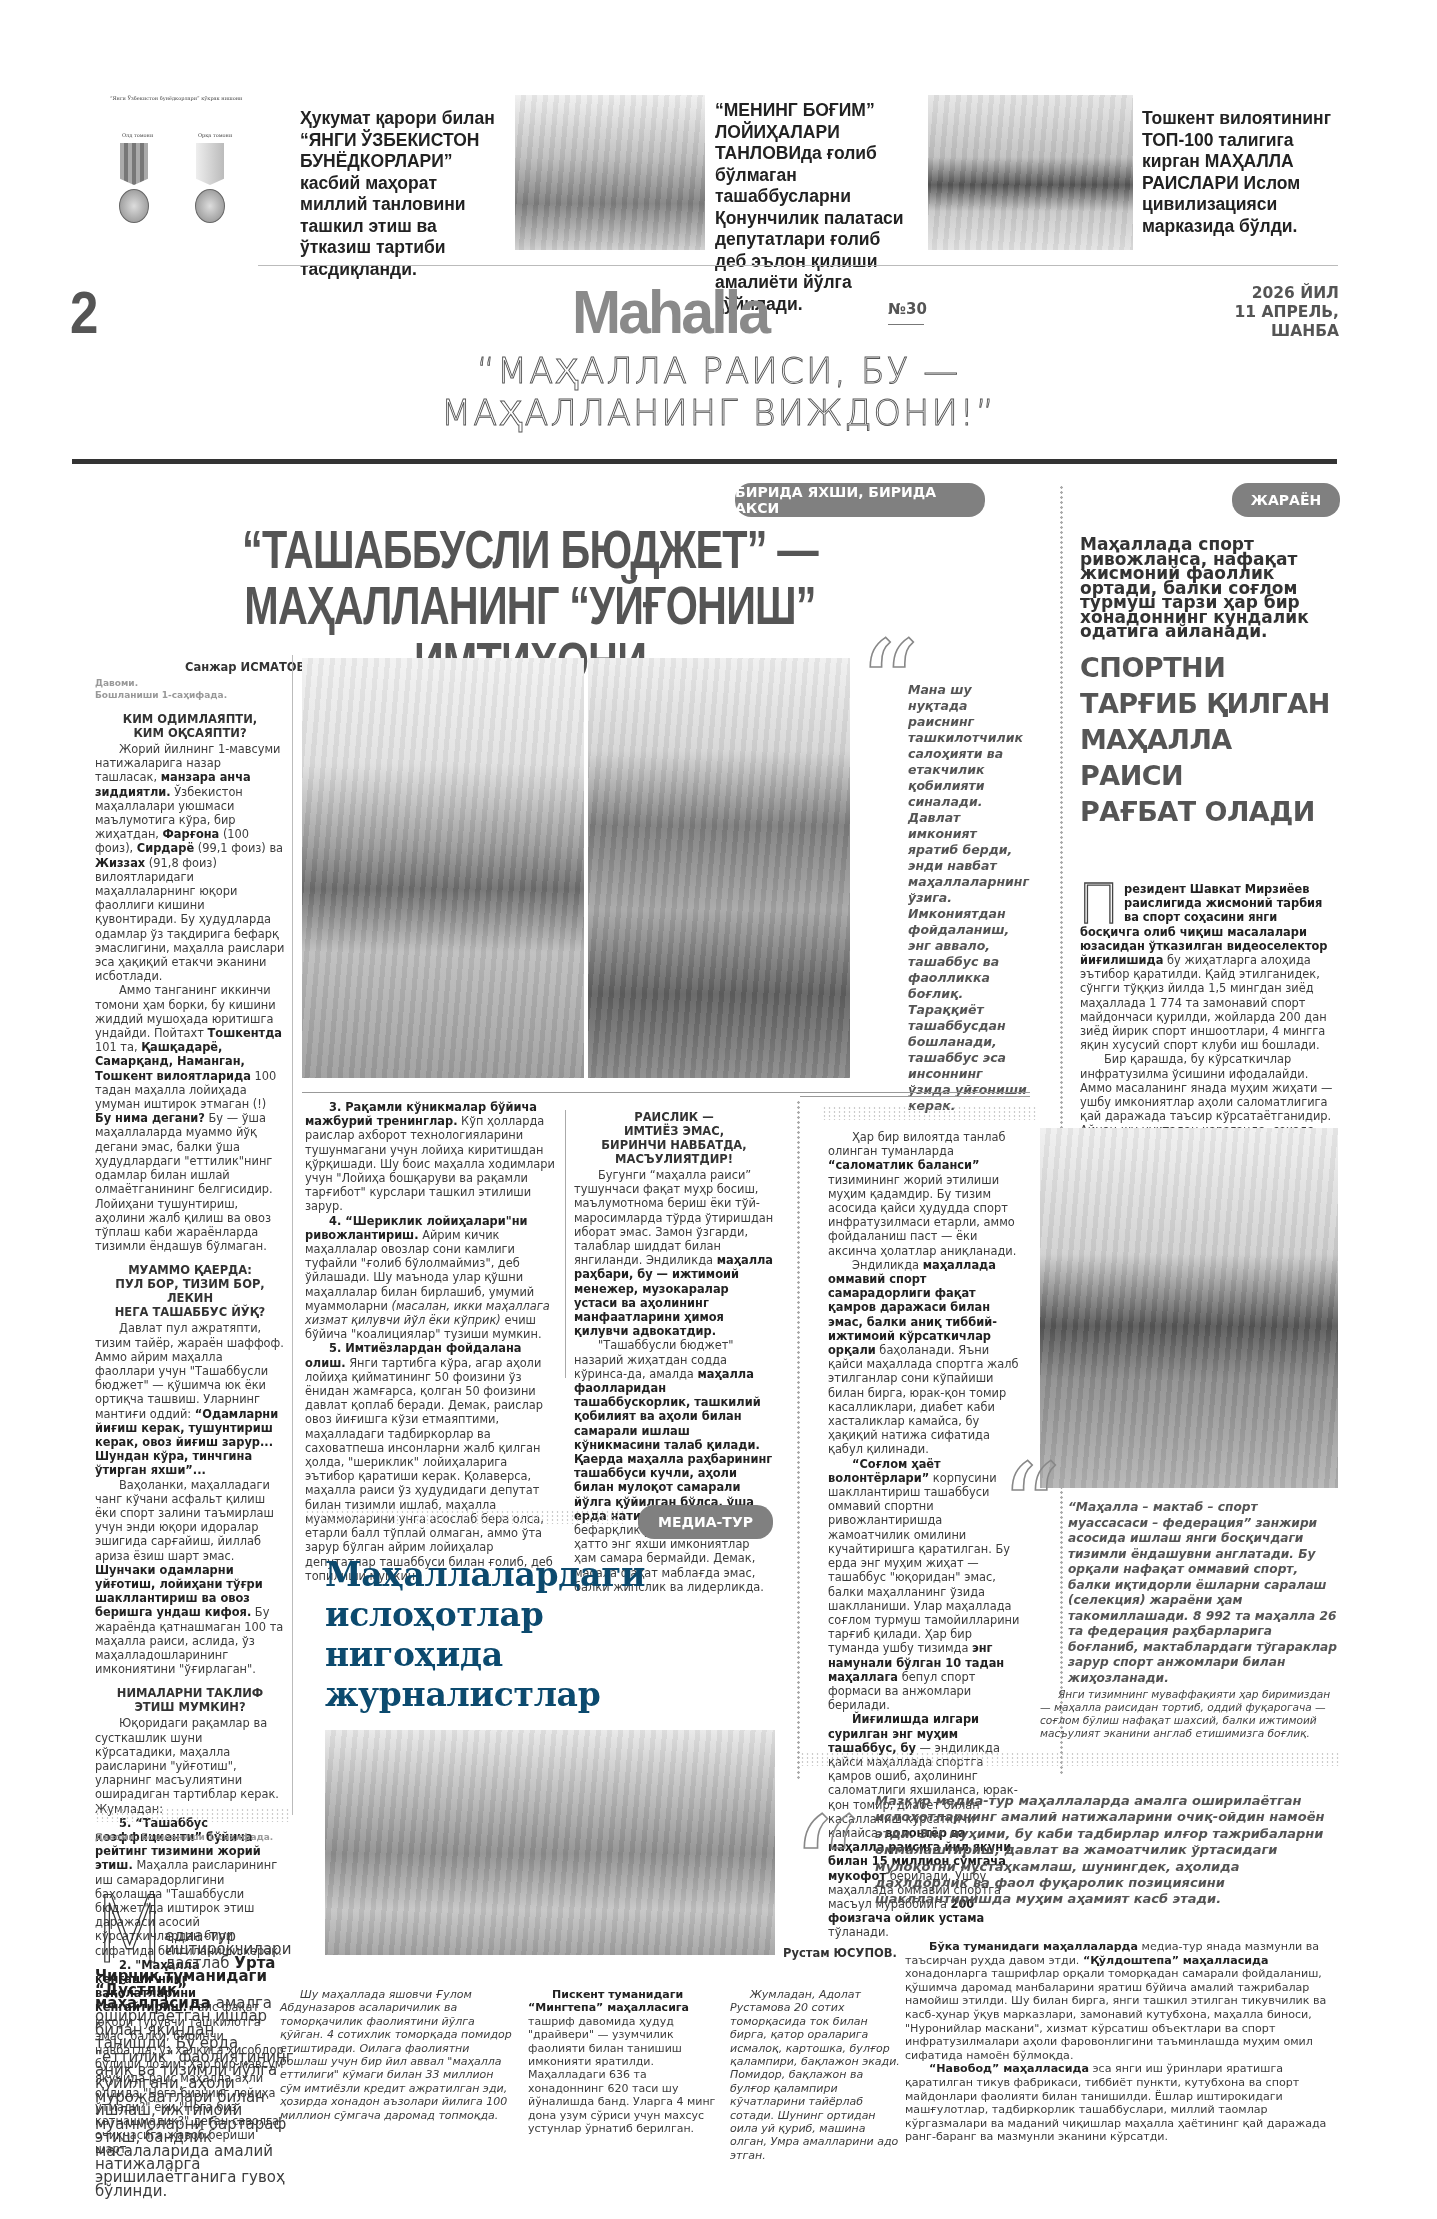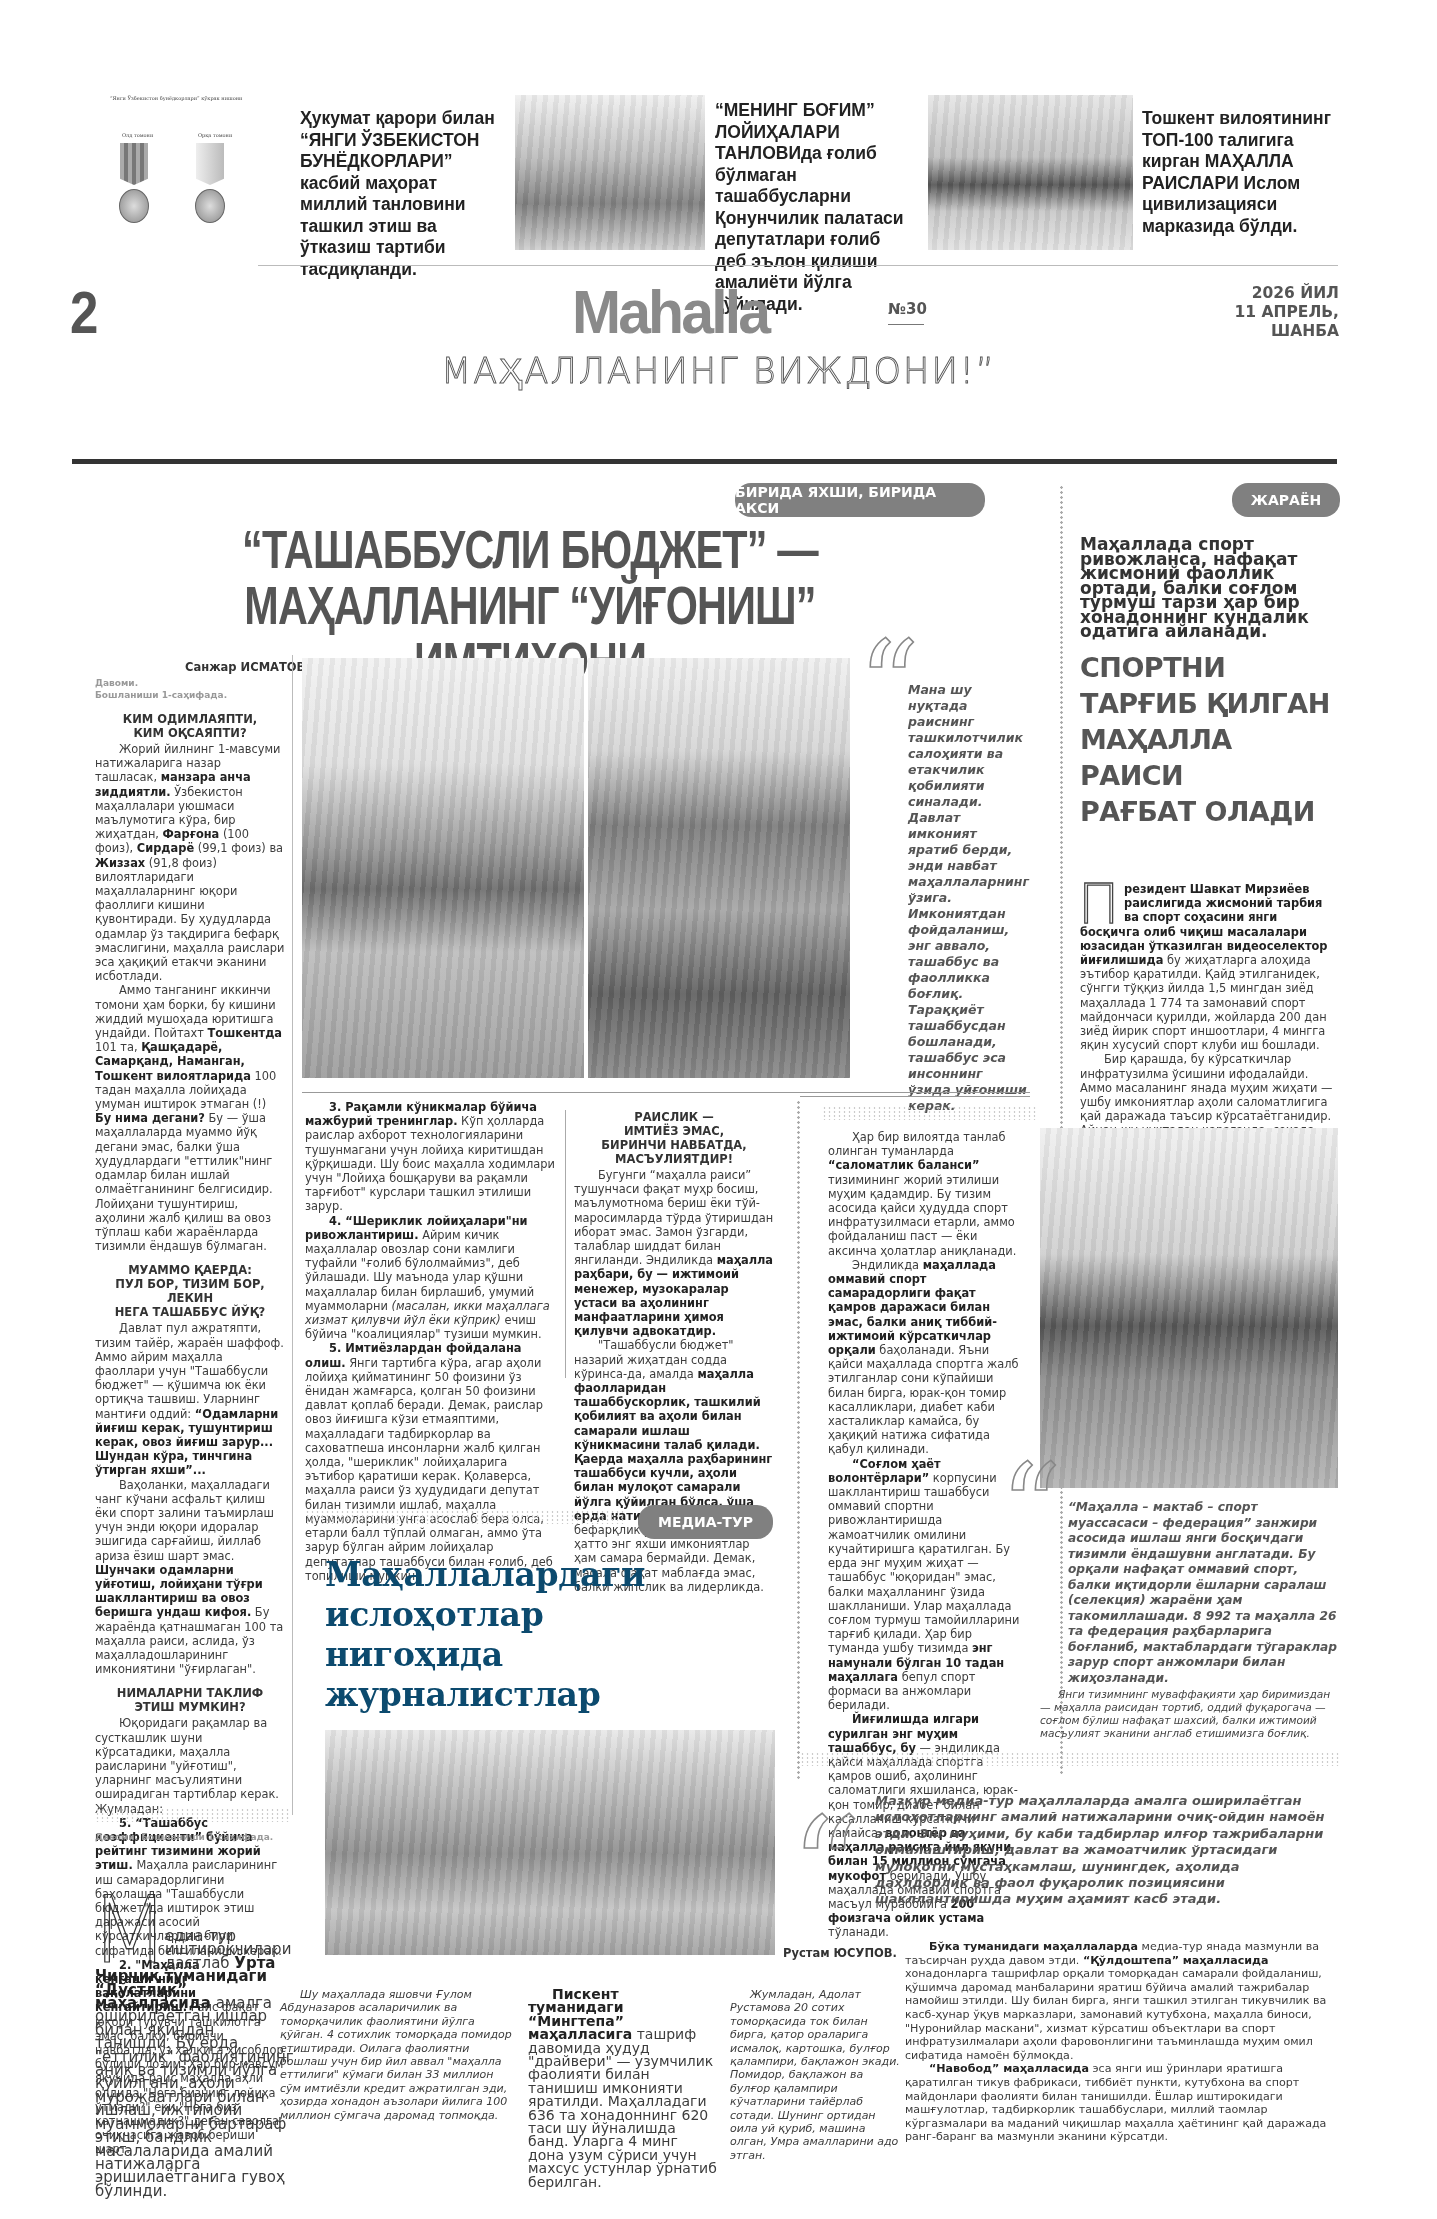--- a/index.html
+++ b/index.html
@@ -46,20 +46,21 @@
 
 <div class="abs" style="left:70px;top:278px;font-family:'Liberation Sans',sans-serif;font-weight:bold;font-size:60px;color:#555;transform:scaleX(0.85);transform-origin:left">2</div>
 <div class="abs" style="left:572px;top:276px;font-family:'Liberation Sans',sans-serif;font-weight:bold;font-size:62px;letter-spacing:-3px;color:#8a8a8a;transform:scaleX(0.95);transform-origin:left">Mahalla</div>
 <div class="abs" style="left:888px;top:300px;font-family:'DejaVu Sans',sans-serif;font-weight:bold;font-size:15px;color:#555;border-bottom:1.5px solid #777;padding-bottom:6px;width:36px">№30</div>
 <div class="abs" style="right:98px;top:284px;text-align:right;font-family:'DejaVu Sans',sans-serif;font-weight:bold;font-size:15.5px;line-height:19px;color:#555">
   <div>2026 ЙИЛ</div>
   <div>11 АПРЕЛЬ,</div>
   <div>ШАНБА</div>
 </div>
 <div class="abs" style="left:0;width:1437px;top:350px;text-align:center;font-family:'DejaVu Sans',sans-serif;font-weight:200;font-size:35px;line-height:42px;letter-spacing:2px;color:transparent;-webkit-text-stroke:0.9px #555">
+  <div>“МАҲАЛЛА РАИСИ, БУ —</div>
   <div>МАҲАЛЛАНИНГ ВИЖДОНИ!”</div>
 </div>
 <div class="abs" style="left:72px;top:459px;width:1265px;height:5px;background:#333"></div>
 
 <div class="pill" style="left:735px;top:483px;width:250px">БИРИДА ЯХШИ, БИРИДА АКСИ</div>
 <div class="dots-v" style="left:1060px;top:485px;height:1290px"></div>
 
 <div class="abs" style="left:80px;top:522px;width:900px;text-align:center;font-family:'Liberation Sans',sans-serif;font-weight:bold;font-size:53px;line-height:56px;color:#555;letter-spacing:-1px;transform:scaleX(0.78);transform-origin:center top">
   <div>“ТАШАББУСЛИ БЮДЖЕТ” —</div>
   <div>МАҲАЛЛАНИНГ “УЙҒОНИШ” ИМТИҲОНИ</div>
@@ -148,21 +149,21 @@
   <div>журналистлар</div>
 </div>
 <div class="photo" style="left:325px;top:1730px;width:450px;height:225px;background:linear-gradient(180deg,#e8e8e8 0%,#b8b8b8 30%,#8e8e8e 55%,#c4c4c4 80%,#a0a0a0 100%)"></div>
 <div class="abs" style="left:783px;top:1946px;font-family:'DejaVu Sans',sans-serif;font-weight:bold;font-size:11.5px;color:#333">Рустам ЮСУПОВ.</div>
 
 <div class="abs" style="left:90px;top:1892px;font-family:'DejaVu Sans',sans-serif;font-weight:200;font-size:92px;line-height:78px;color:transparent;-webkit-text-stroke:1.2px #333">М</div>
 <div class="abs body" style="left:95px;top:1930px;width:200px;font-size:15px;line-height:13.4px">
   <p style="text-indent:0"><span style="float:left;width:70px;height:40px"></span><span>едиа-тур иштирокчилари дастлаб </span><b>Ўрта Чирчиқ туманидаги “Дўстлик” маҳалласида</b><span> амалга оширилаётган ишлар билан яқиндан танишди. Бу ерда "еттилик" фаолиятининг аниқ ва тизимли йўлга қўйилгани, аҳоли мурожаатлари билан ишлаш, ижтимоий муаммоларни бартараф этиш, бандлик масалаларида амалий натижаларга эришилаётганига гувоҳ бўлинди.</span></p>
 </div>
 <div class="abs body" style="left:280px;top:1988px;width:235px;font-style:italic;font-size:11px;line-height:13.4px;text-indent:20px">Шу маҳаллада яшовчи Ғулом Абдуназаров асаларичилик ва томорқачилик фаолиятини йўлга қўйган. 4 сотихлик томорқада помидор етиштиради. Оилага фаолиятни бошлаш учун бир йил аввал "маҳалла еттилиги" кўмаги билан 33 миллион сўм имтиёзли кредит ажратилган эди, ҳозирда хонадон аъзолари йилига 100 миллион сўмгача даромад топмоқда.</div>
-<div class="abs body" style="left:528px;top:1988px;width:190px;font-size:14px;line-height:13.4px">
+<div class="abs body" style="left:528px;top:1988px;width:190px;font-size:11px;line-height:13.4px">
   <p><b>Пискент туманидаги “Мингтепа” маҳалласига</b><span> ташриф давомида ҳудуд "драйвери" — узумчилик фаолияти билан танишиш имконияти яратилди. Маҳалладаги 636 та хонадоннинг 620 таси шу йўналишда банд. Уларга 4 минг дона узум сўриси учун махсус устунлар ўрнатиб берилган.</span></p>
 </div>
 <div class="abs body" style="left:730px;top:1988px;width:170px;font-style:italic;font-size:11px;line-height:13.4px;text-indent:20px">Жумладан, Адолат Рустамова 20 сотих томорқасида ток билан бирга, қатор ораларига исмалоқ, картошка, булғор қалампири, бақлажон экади. Помидор, бақлажон ва булғор қалампири кўчатларини тайёрлаб сотади. Шунинг ортидан оила уй қуриб, машина олган, Умра амалларини адо этган.</div>
 
 <div class="quote-mark" style="left:790px;top:1800px;font-size:140px">“</div>
 <div class="abs pullquote" style="left:875px;top:1793px;width:460px;font-size:13px;line-height:16.4px">Мазкур медиа-тур маҳаллаларда амалга оширилаётган ислоҳотларнинг амалий натижаларини очиқ-ойдин намоён этди. Энг муҳими, бу каби тадбирлар илғор тажрибаларни оммалаштириш, давлат ва жамоатчилик ўртасидаги мулоқотни мустаҳкамлаш, шунингдек, аҳолида дахлдорлик ва фаол фуқаролик позициясини шакллантиришда муҳим аҳамият касб этади.</div>
 <div class="abs body" style="left:905px;top:1940px;width:435px;font-size:11.1px;line-height:13.6px">
   <p><b>Бўка туманидаги маҳаллаларда</b><span> медиа-тур янада мазмунли ва таъсирчан руҳда давом этди. </span><b>“Қўлдоштепа” маҳалласида</b><span> хонадонларга ташрифлар орқали томорқадан самарали фойдаланиш, қўшимча даромад манбаларини яратиш бўйича амалий тажрибалар намойиш этилди. Шу билан бирга, янги ташкил этилган тикувчилик ва касб-ҳунар ўқув марказлари, замонавий кутубхона, маҳалла биноси, "Нуронийлар маскани", хизмат кўрсатиш объектлари ва спорт инфратузилмалари аҳоли фаровонлигини таъминлашда муҳим омил сифатида намоён бўлмоқда.</span></p>
   <p><b>“Навобод” маҳалласида</b><span> эса янги иш ўринлари яратишга қаратилган тикув фабрикаси, тиббиёт пункти, кутубхона ва спорт майдонлари фаолияти билан танишилди. Ёшлар иштирокидаги машғулотлар, тадбиркорлик ташаббуслари, миллий таомлар кўргазмалари ва маданий чиқишлар маҳалла ҳаётининг қай даражада ранг-баранг ва мазмунли эканини кўрсатди.</span></p>
 </div>

